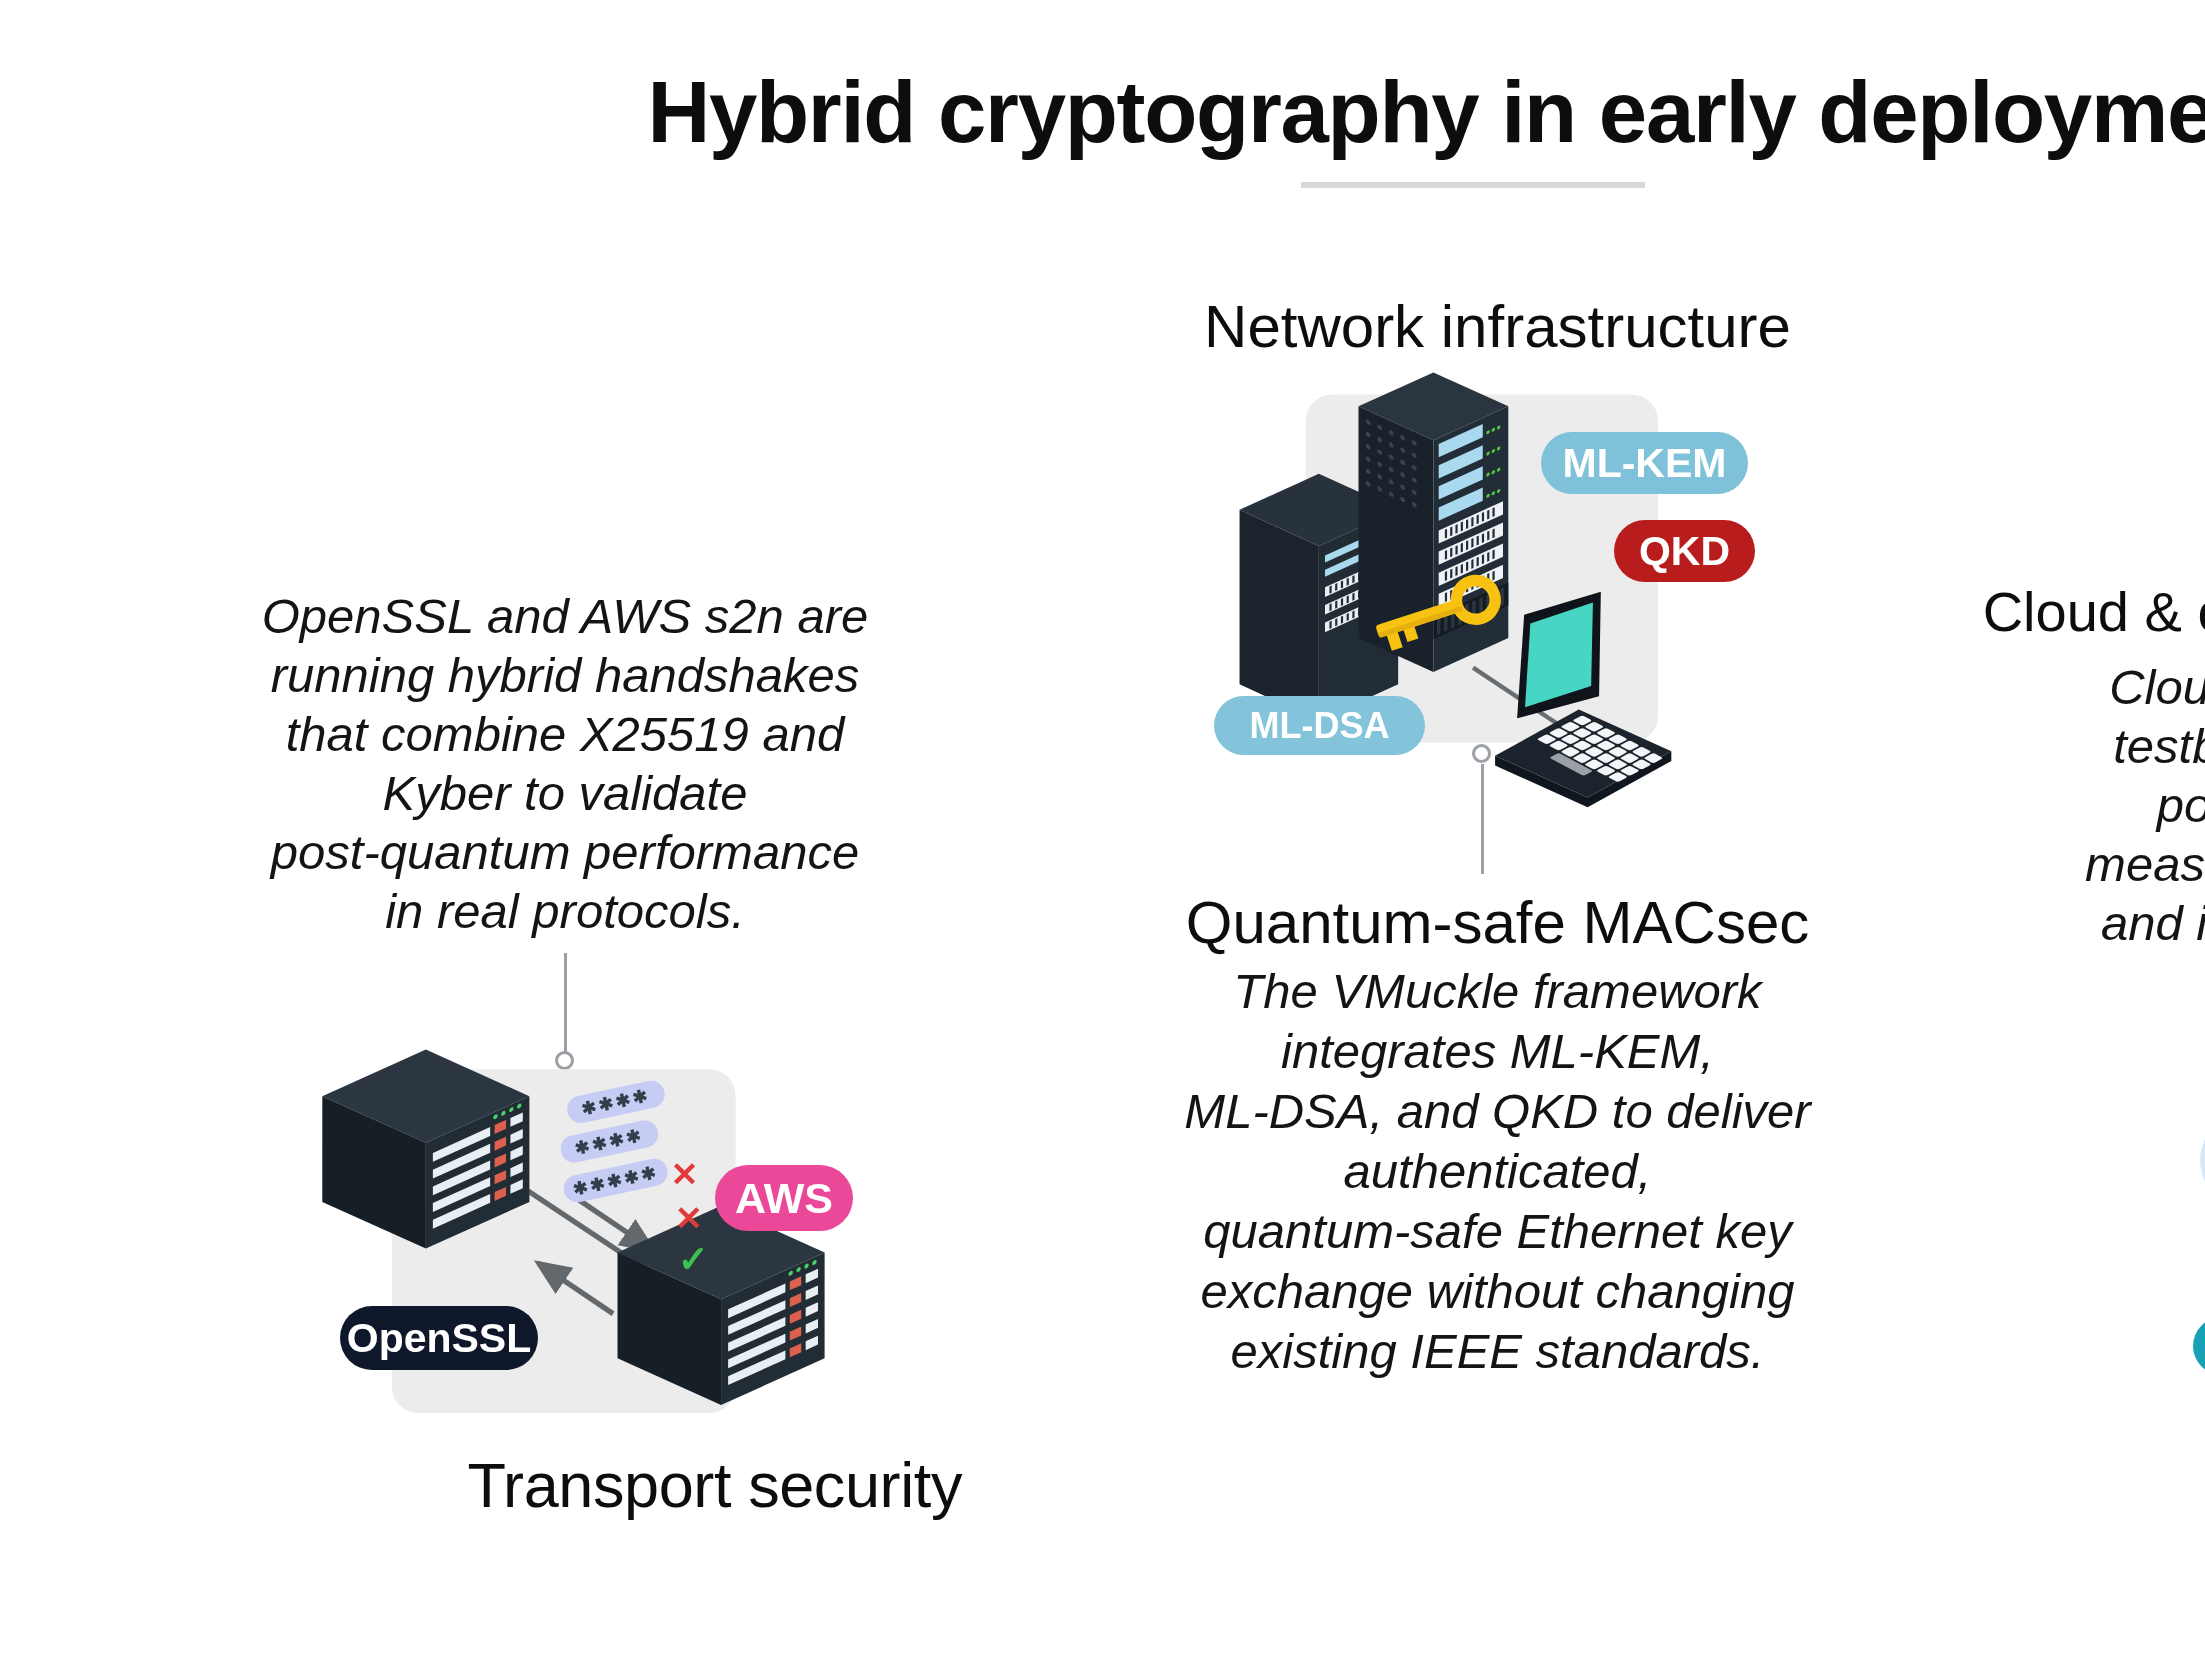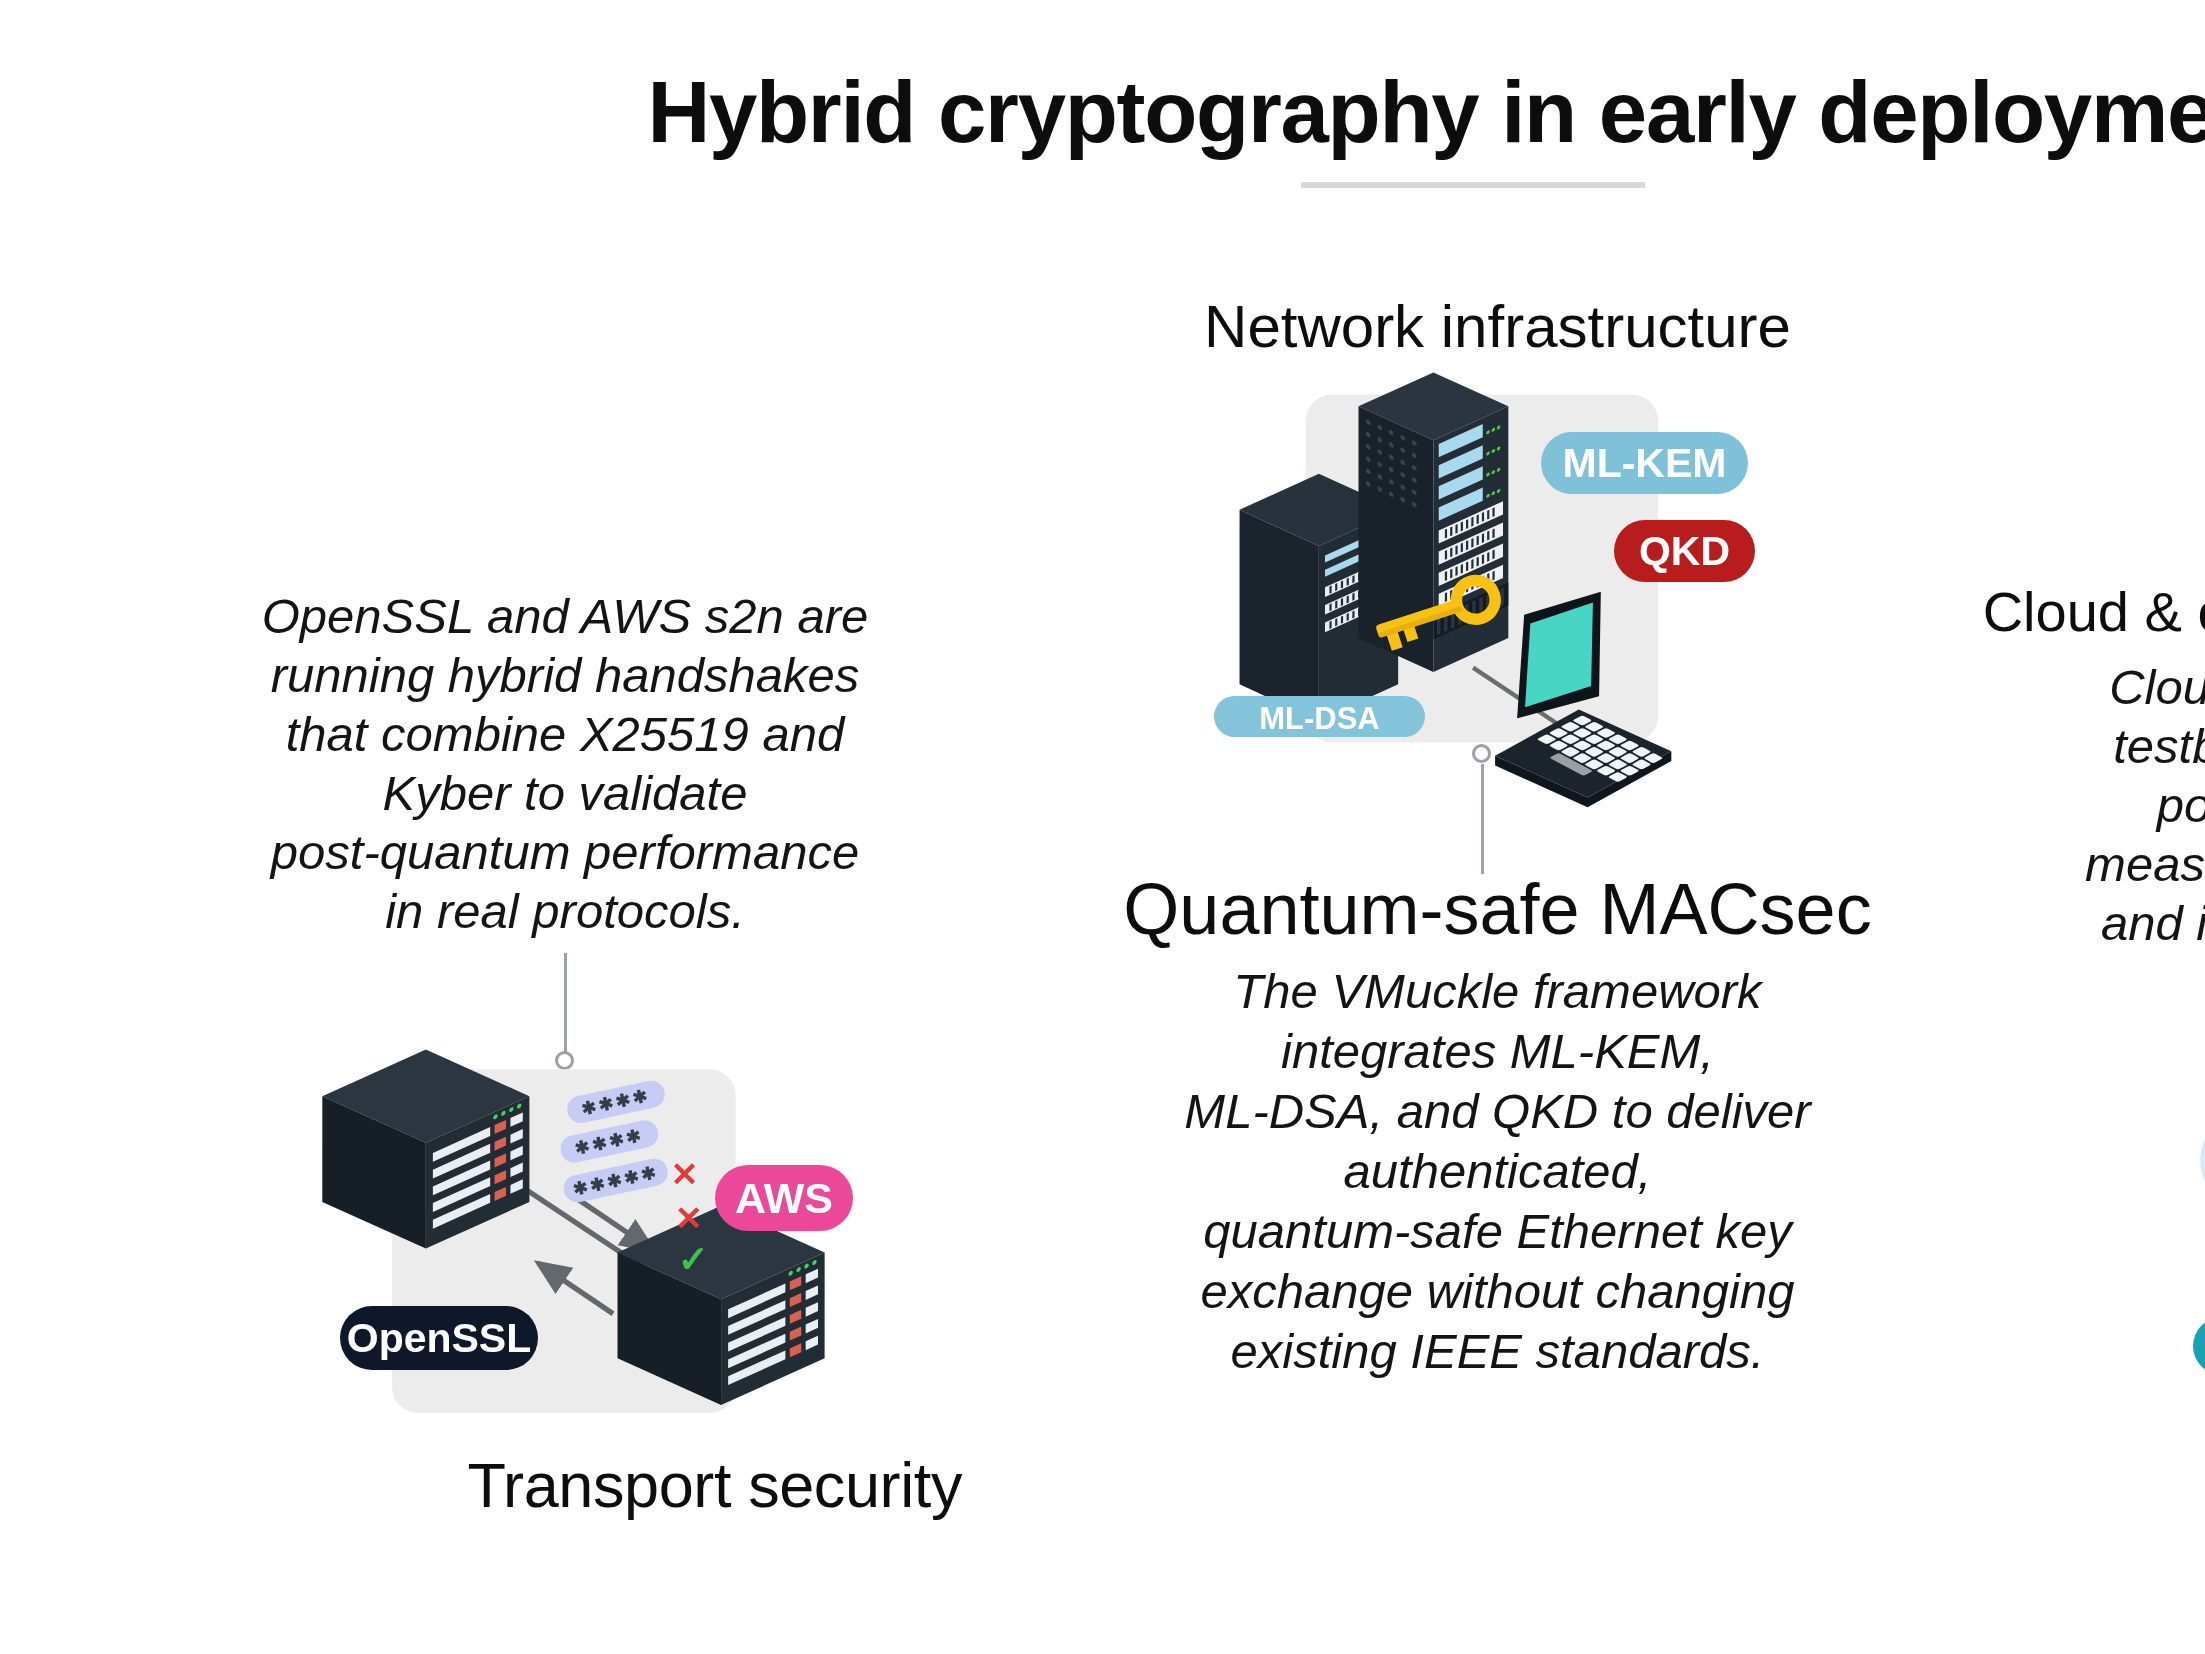--- a/index.html
+++ b/index.html
@@ -3,34 +3,34 @@
 <meta charset="utf-8">
 <style>
   html,body{margin:0;padding:0;background:#ffffff;}
   #canvas{position:relative;width:2941px;height:1654px;background:#ffffff;overflow:hidden;
           font-family:"Liberation Sans",sans-serif;color:#0d0d0d;}
   .abs{position:absolute;}
   .page-title{top:62px;left:0;width:100%;text-align:center;font-size:87px;font-weight:bold;letter-spacing:-1.3px;}
   .title-underline{left:1301px;top:182px;width:344px;height:5.7px;background:#d8d8d8;}
   .sec-heading{font-weight:normal;text-align:center;}
   .mid-heading{left:1052px;top:292px;width:891px;font-size:60px;}
-  .mid-sub{left:1052px;top:868px;width:891px;font-size:72px;}
+  .mid-sub{left:1052px;top:888px;width:891px;font-size:60px;}
   .left-heading{left:168px;top:492px;width:794px;font-size:56px;}
   .right-heading{left:1888px;top:579px;width:1036px;font-size:56px;}
   .body-text{font-style:italic;font-size:49px;line-height:59px;text-align:center;white-space:pre-line;color:#141414;}
   .left-body{left:168px;top:587px;width:794px;}
   .mid-body{left:1074px;top:961px;width:847px;line-height:60px;}
   .right-body{left:1910px;top:658px;width:992px;}
   .caption{font-weight:normal;font-size:63px;text-align:right;letter-spacing:-0.4px;}
   .left-caption{left:168px;top:1449px;width:794px;}
   .right-caption{left:1897px;top:1449px;width:1014px;}
   .pill{display:flex;align-items:center;justify-content:center;color:#ffffff;font-weight:bold;border-radius:441px;}
   .pill-mlkem{left:1541px;top:432px;width:207px;height:62px;font-size:41px;}
   .pill-qkd{left:1614px;top:520px;width:141px;height:62px;font-size:41px;}
-  .pill-mldsa{left:1214px;top:696px;width:211px;height:41px;font-size:31px;align-items:flex-end;}
+  .pill-mldsa{left:1214px;top:696px;width:211px;height:59px;font-size:36px;}
   .pill-aws{left:715px;top:1165px;width:138px;height:66px;font-size:43px;}
   .pill-openssl{left:340px;top:1306px;width:198px;height:64px;font-size:41px;}
   .pill-kems{left:2193px;top:1317px;width:152px;height:58px;font-size:39px;}
   .conn-line{width:3.1px;background:#9aa0a5;}
   .conn-line-left{left:564px;top:953px;height:99px;}
   .conn-line-mid{left:1481px;top:764px;height:110px;}
   .conn-dot{width:19.4px;height:19.4px;border:3.1px solid #9aa0a5;border-radius:50%;background:#ffffff;box-sizing:border-box;}
   .conn-dot-left{left:555px;top:1051px;}
   .conn-dot-mid{left:1472px;top:744px;}
   .illo{position:absolute;}

